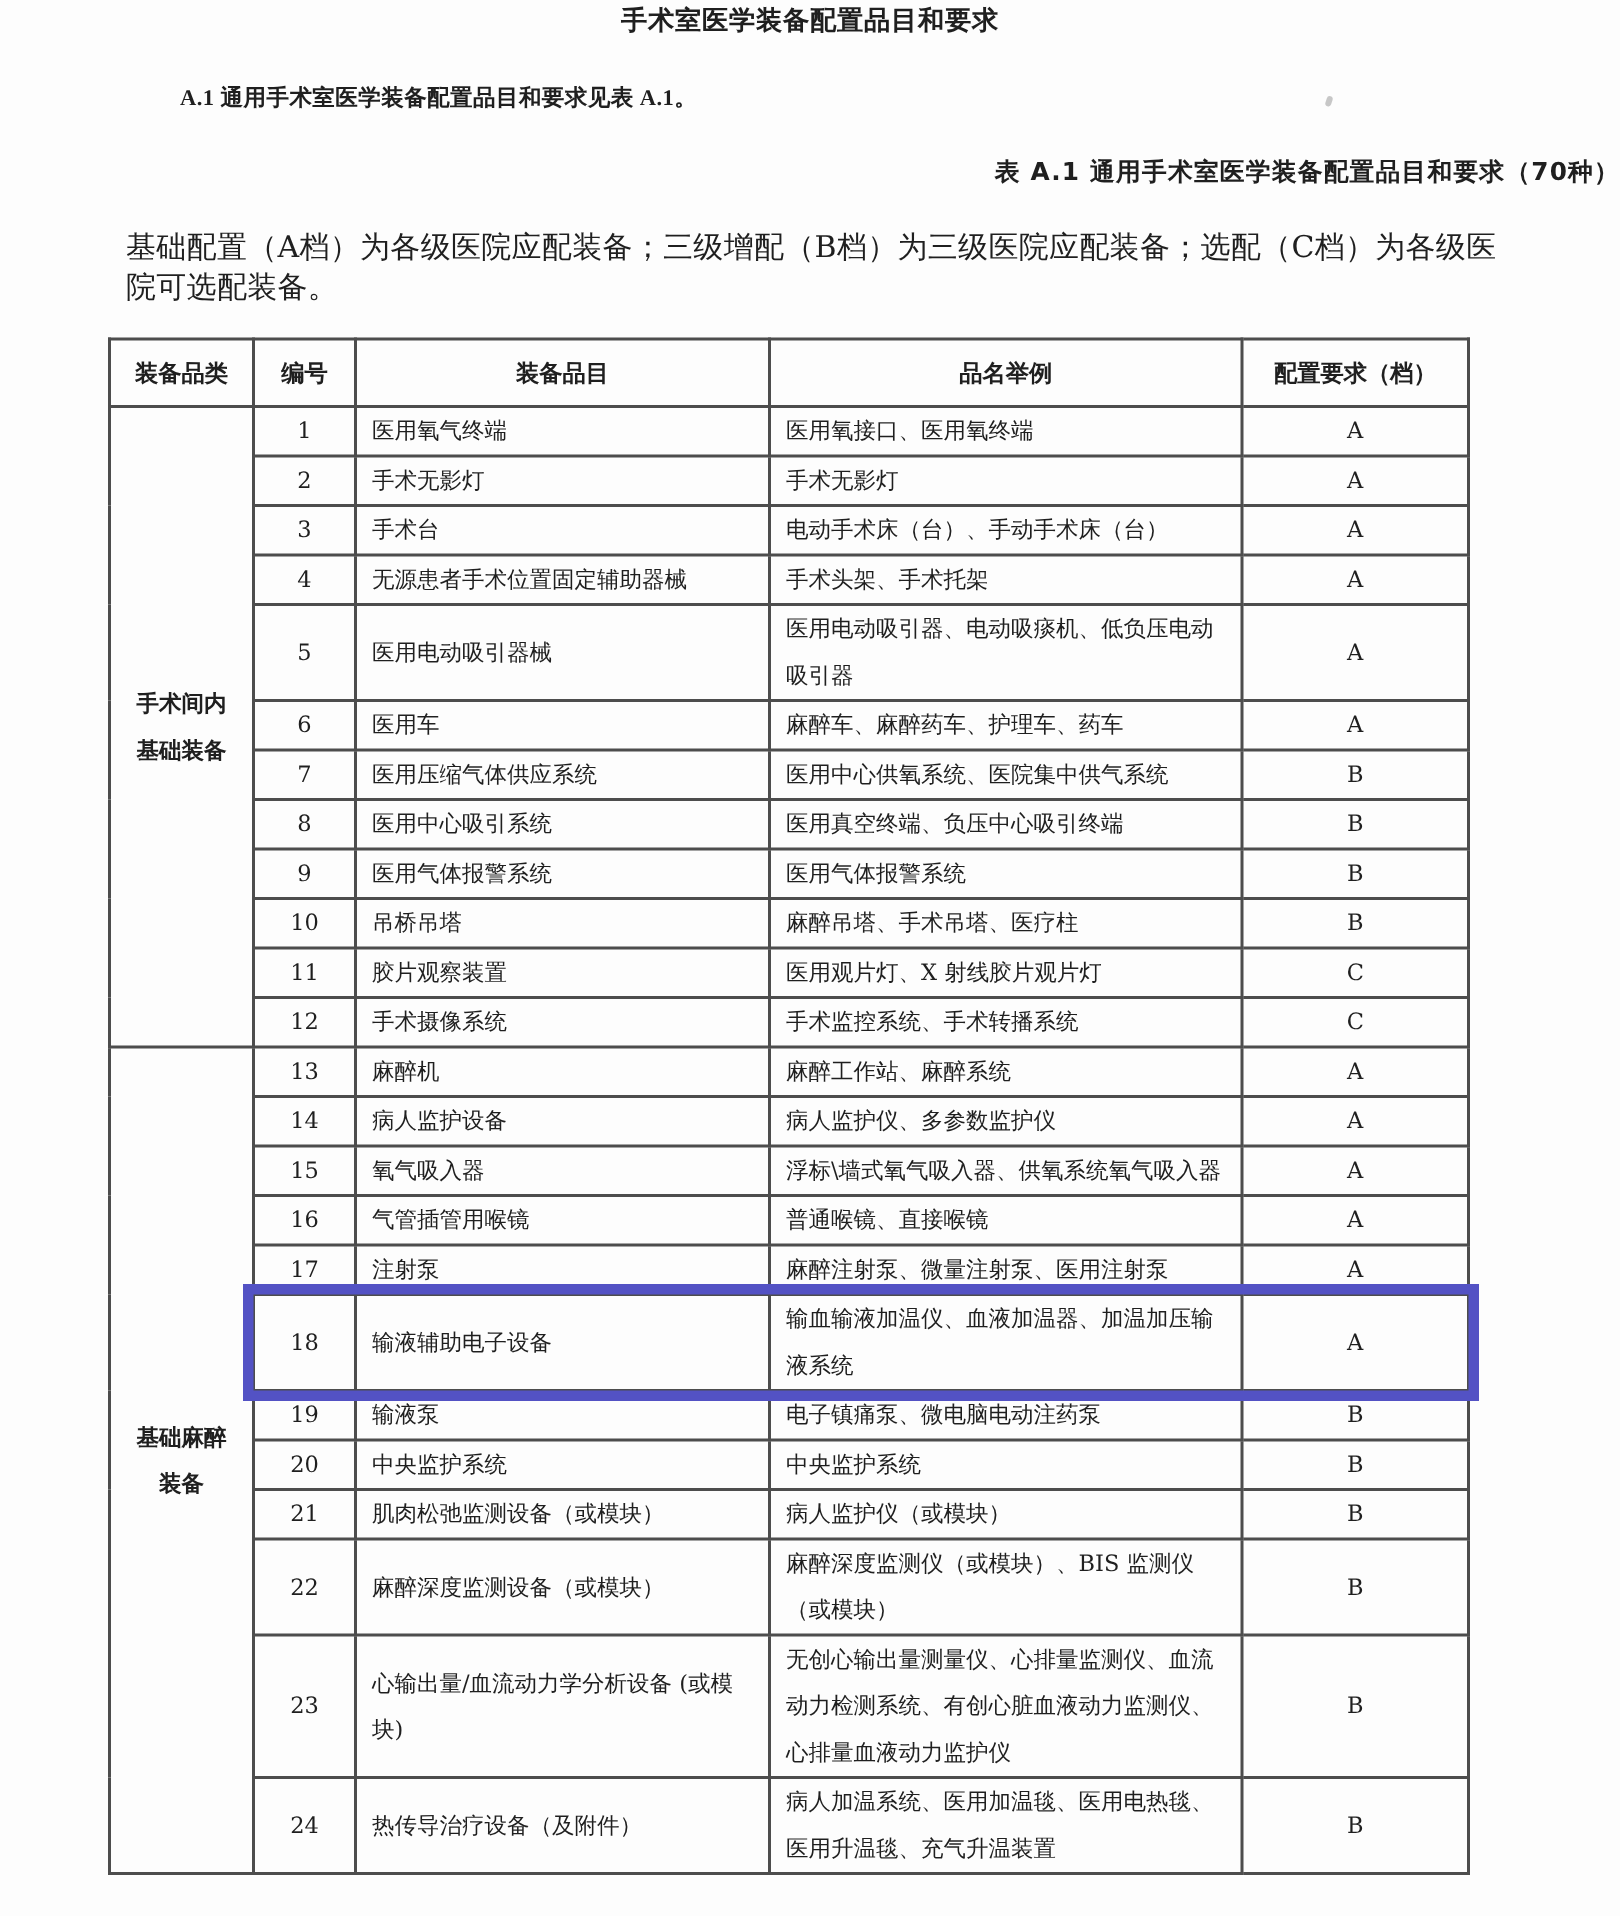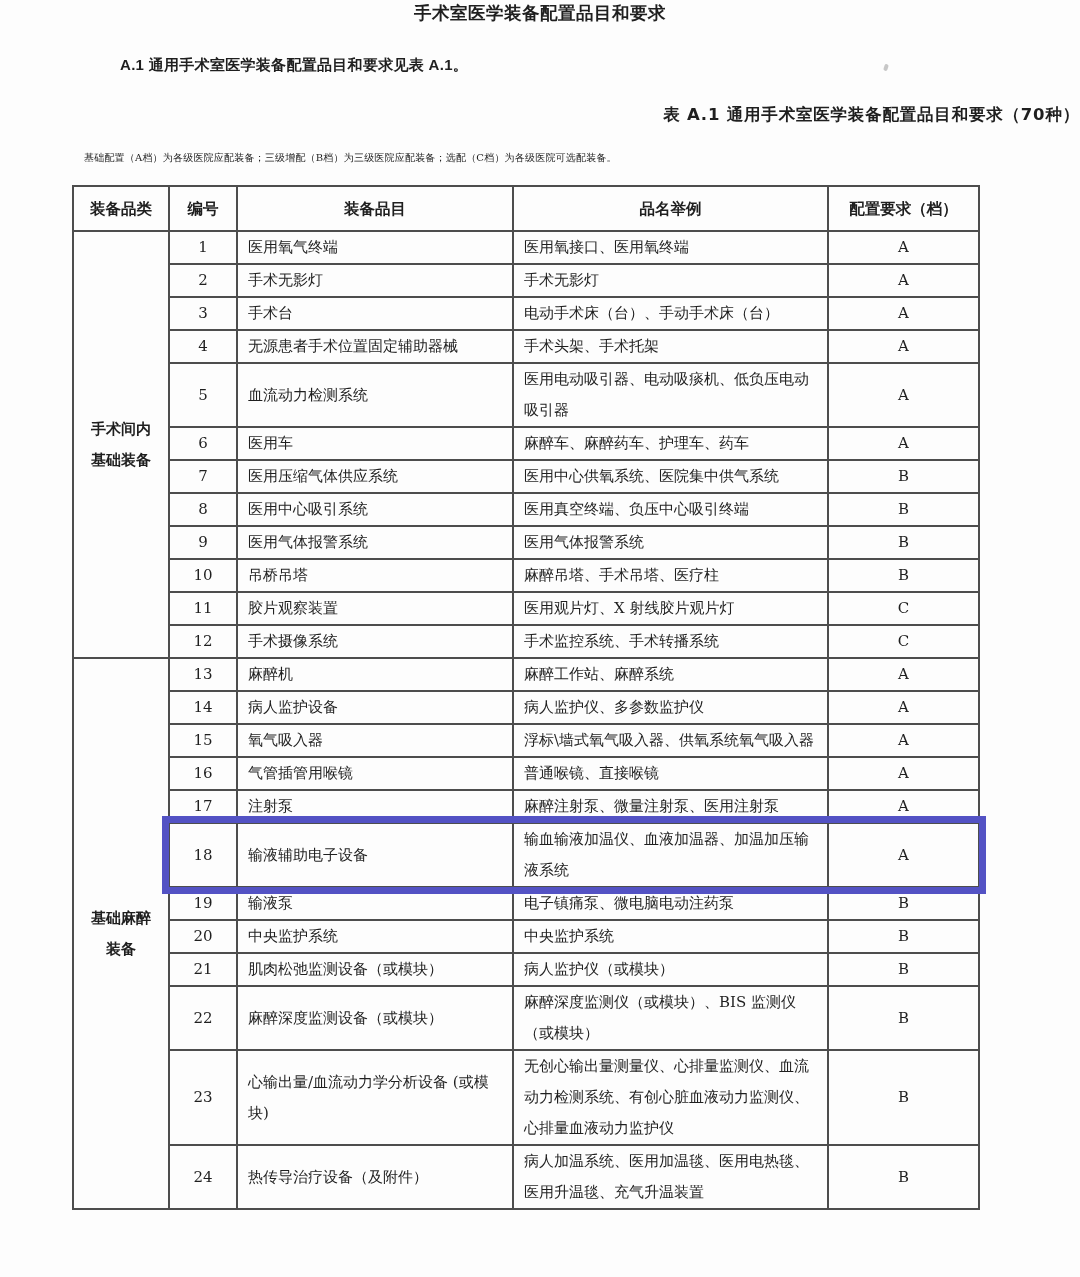--- a/index.html
+++ b/index.html
@@ -15,37 +15,37 @@
   .doc-title {
     padding-top: 1px;
     text-align: center;
     font-family: "DejaVu Sans", "Liberation Sans", sans-serif;
     font-weight: bold;
     font-size: 17.5px;
     letter-spacing: 0.5px;
   }
   .intro {
     margin: 31px 0 0 120px;
-    font-family: Liberation Sans, sans-serif;
+    font-family: Liberation Serif, serif;
     font-weight: 600;
     font-size: 15px;
     letter-spacing: 0.3px;
   }
   .table-caption {
     margin-top: 29px;
     text-align: right;
     font-family: "DejaVu Sans", "Liberation Sans", sans-serif;
     font-weight: bold;
     font-size: 16.5px;
     letter-spacing: 0.8px;
   }
   .note {
     margin: 25px 0 0 84px;
     width: 914px;
-    font-size: 10px;
+    font-size: 20px;
     letter-spacing: 0.2px;
   }
   #table-wrap {
     position: relative;
     margin: 20px 0 0 72px;
     width: 906px;
   }
   table.equip {
     border-collapse: collapse;
     table-layout: fixed;
@@ -154,21 +154,21 @@
           <td class="grade">A</td>
         </tr>
         <tr>
           <td class="num">4</td>
           <td class="item">无源患者手术位置固定辅助器械</td>
           <td class="ex">手术头架、手术托架</td>
           <td class="grade">A</td>
         </tr>
         <tr>
           <td class="num">5</td>
-          <td class="item">血流动力检测系统</td>
+          <td class="item">医用电动吸引器械</td>
           <td class="ex">医用电动吸引器、电动吸痰机、低负压电动吸引器</td>
           <td class="grade">A</td>
         </tr>
         <tr>
           <td class="num">6</td>
           <td class="item">医用车</td>
           <td class="ex">麻醉车、麻醉药车、护理车、药车</td>
           <td class="grade">A</td>
         </tr>
         <tr>

